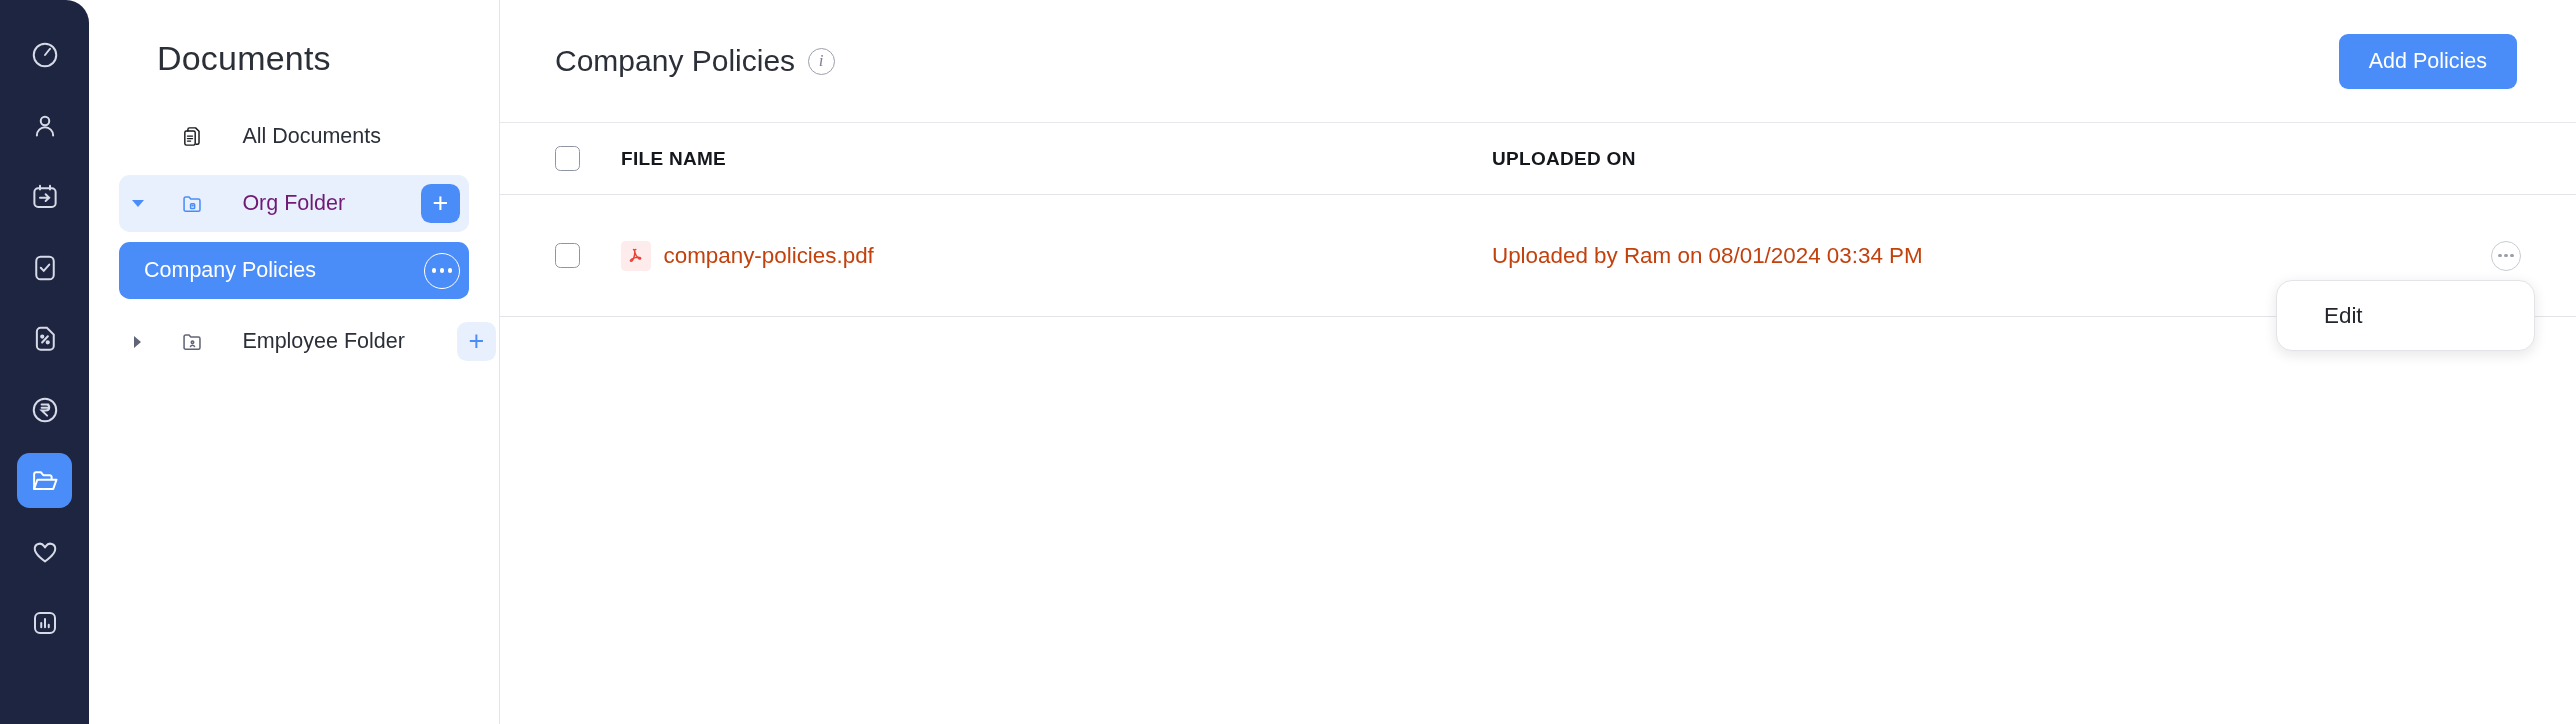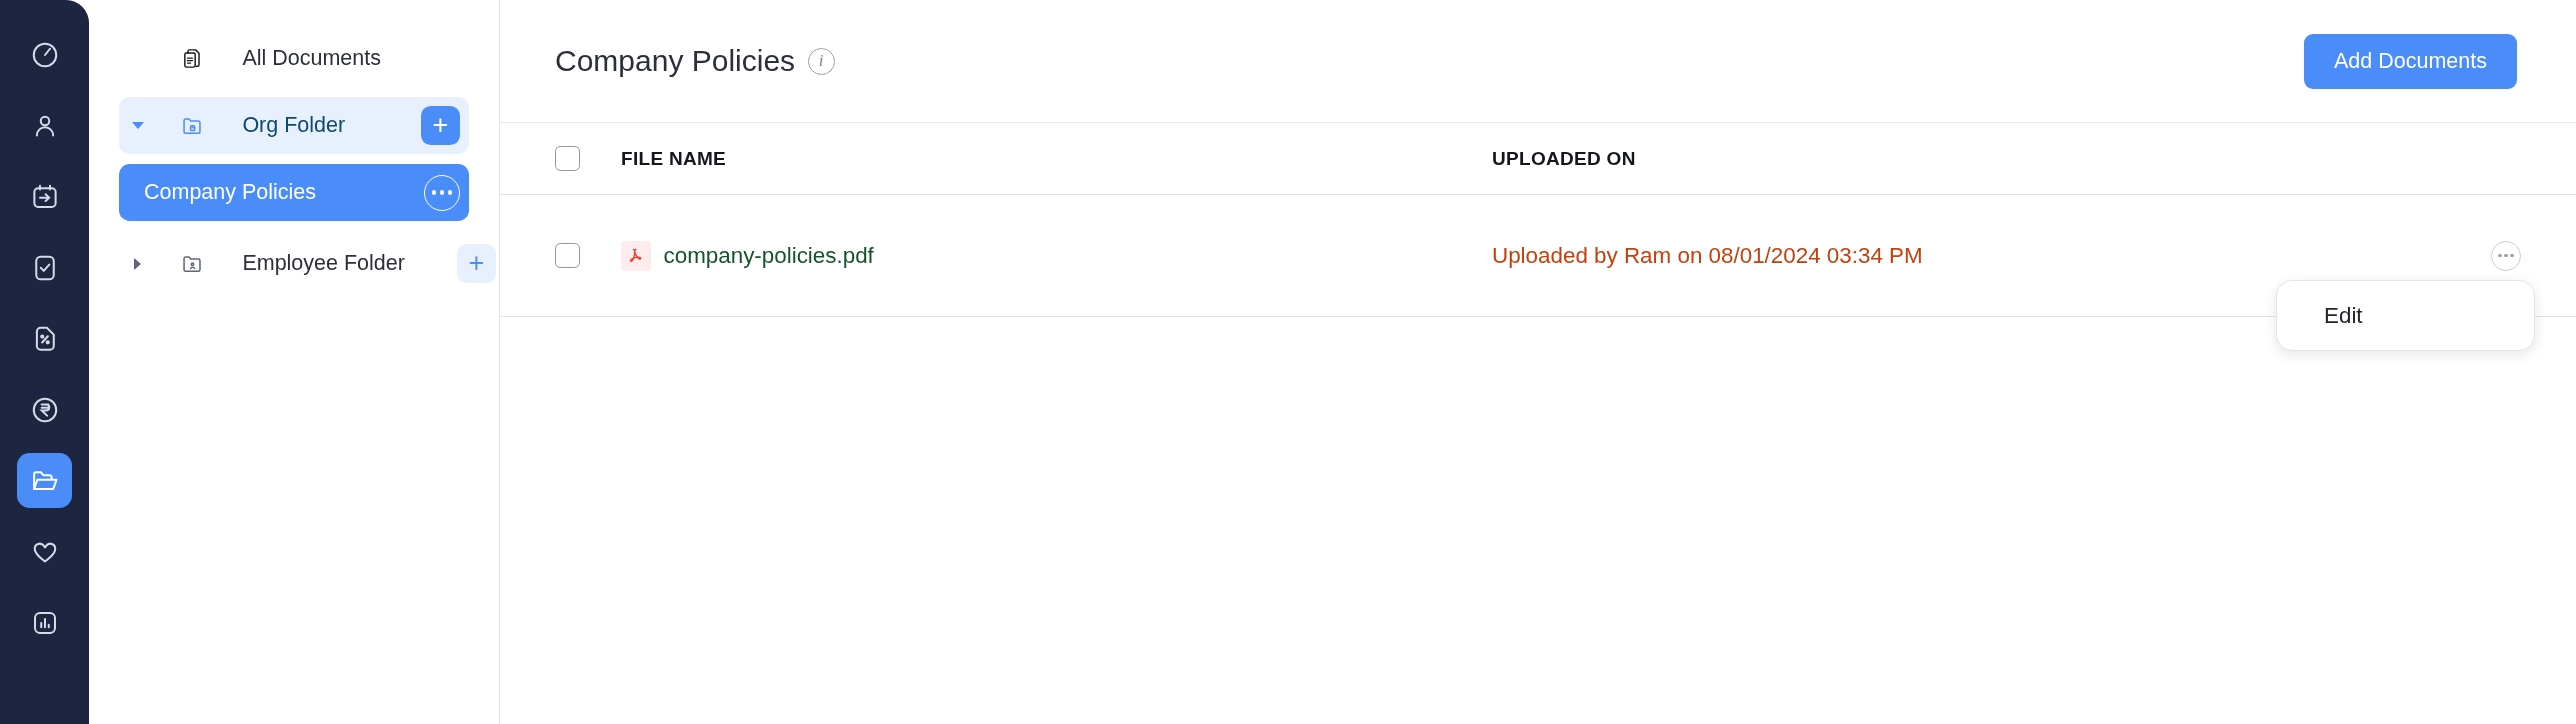--- a/index.html
+++ b/index.html
@@ -102,21 +102,21 @@
     width: 23px; height: 23px;
     margin-right: 12.5px;
     flex: 0 0 23px;
     display: flex; align-items: center; justify-content: center;
   }
   .tree-label {
     font-size: 21.5px;
     color: #2b2f38;
     white-space: nowrap;
   }
-  .tree-label.blue { color: #0c4a6e; }
+  .tree-label.blue { color: #701a75; }
   .tree-label.white { color: #ffffff; }
   .tree-spacer { flex: 1 1 auto; }
   .plus-btn {
     width: 39px; height: 39px;
     border-radius: 9.8px;
     background: #e8f0fe;
     color: #4b8df8;
     display: flex; align-items: center; justify-content: center;
     font-size: 27px;
     line-height: 1;
@@ -229,21 +229,21 @@
   .pdf-icon {
     width: 30px; height: 30px;
     background: #fdeceb;
     border-radius: 4.5px;
     display: flex; align-items: center; justify-content: center;
     margin-right: 12.5px;
     flex: 0 0 30px;
   }
   .file-link {
     font-size: 22.4px;
-    color: #14532d;
+    color: #c2410c;
     white-space: nowrap;
   }
   .date-text {
     font-size: 22.4px;
     color: #c2410c;
     white-space: nowrap;
   }
   .kebab {
     width: 30px; height: 30px;
     border-radius: 50%;
@@ -366,20 +366,21 @@
             <path d="M9 15.3v-3.4M12 15.3V8.7M15 15.3v-2"></path>
           </svg>
         </span>
       </div>
 
     </div>
   </div>
 
   <div class="docpanel">
 
+    <div class="docpanel-title">Documents</div>
 
     <div class="tree">
 
       <div class="tree-row lvl0" style="height:52px;">
         <div class="caret"></div>
         <span class="folder-icon">
           <svg width="23" height="23" viewBox="0 0 24 24" fill="none" stroke="#16181d" stroke-width="1.5" stroke-linecap="round" stroke-linejoin="round">
             <path d="M7.2 6.2V4.6A1.6 1.6 0 0 1 8.8 3h6.4l3.6 3.6v11.8a1.6 1.6 0 0 1-1.6 1.6h-1.4"></path>
             <rect x="4" y="6.2" width="10.8" height="14.8" rx="1.6"></rect>
             <path d="M6.8 11.6h5.2M6.8 14.2h5.2M6.8 16.8h3.2"></path>
@@ -438,21 +439,21 @@
 
     </div>
   </div>
 
   <div class="main">
 
     <div class="main-header">
       <span class="page-title">Company Policies</span>
       <span class="info-icon">i</span>
       <span class="header-spacer"></span>
-      <button class="add-btn">Add Documents</button>
+      <button class="add-btn">Add Policies</button>
     </div>
 
     <div class="table">
 
       <div class="thead">
         <span class="cb"></span>
         <span class="col-name">
           <span class="th-text">FILE NAME</span>
         </span>
         <span class="col-date">

